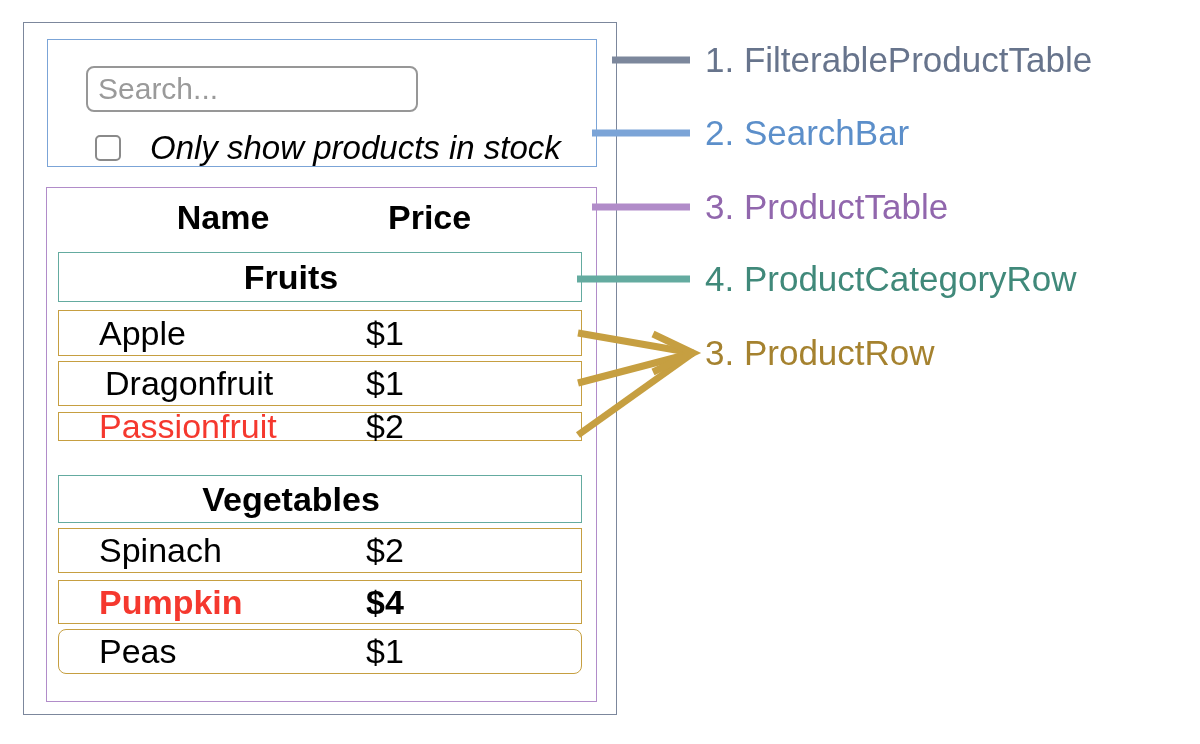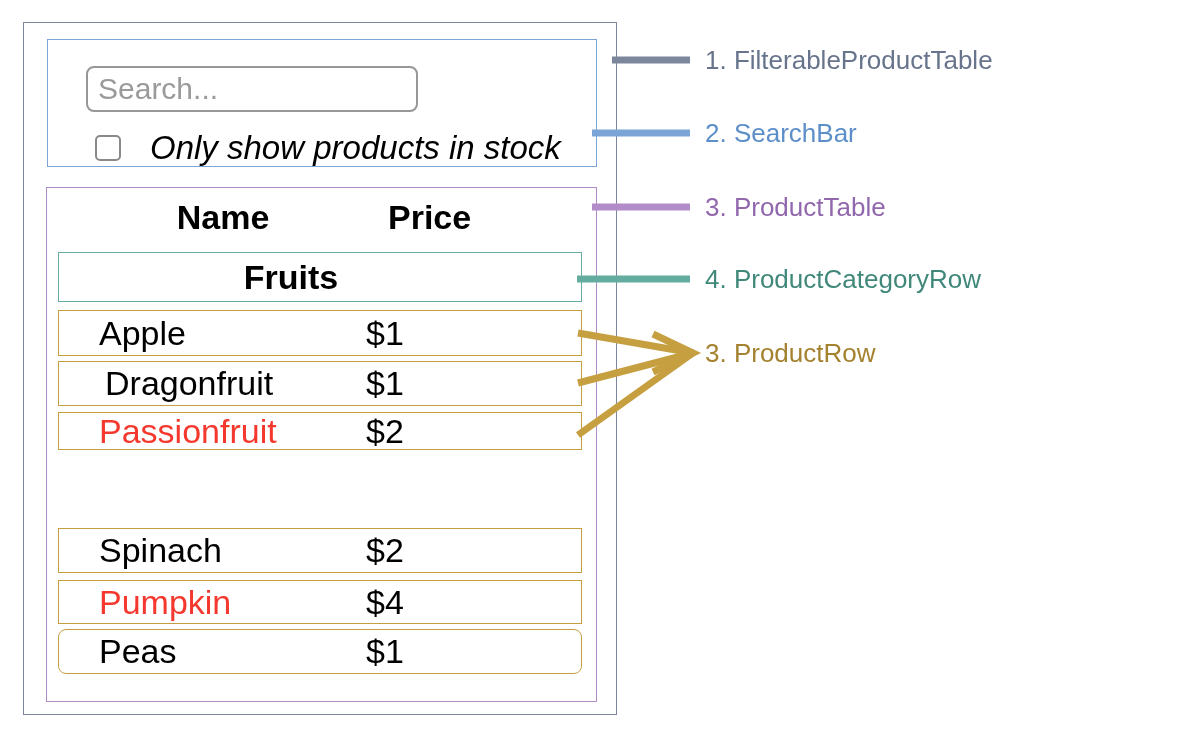--- a/index.html
+++ b/index.html
@@ -30,29 +30,29 @@
   .col-header.name{left:58px;width:330px;text-align:center;}
   .col-header.price{left:388px;}
   .trow{left:58px;width:524px;display:flex;align-items:center;}
   .category-row{justify-content:center;padding-right:58px;font-weight:bold;}
   .trow .cell-text{font-size:34px;color:#000;white-space:nowrap;}
   .product-row .name-cell{margin-left:40px;text-align:right;}
   .product-row .price-cell{position:absolute;left:307px;}
   .row-fruits{top:252px;height:50px;}
   .row-apple{top:310px;height:46px;}
   .row-dragonfruit{top:361px;height:45px;padding-left:6px;}
-  .row-passionfruit{top:412px;height:38px;}
+  .row-passionfruit{top:412px;height:29px;}
   .row-vegetables{top:475px;height:48px;}
   .row-spinach{top:528px;height:45px;}
   .row-pumpkin{top:580px;height:44px;}
   .row-peas{top:629px;height:45px;border-radius:8px;}
   
   .overlay{position:absolute;left:0;top:0;width:1200px;height:744px;pointer-events:none;}
   .legend-label{
-    position:absolute;left:705px;font-size:26px;font-weight:500;
+    position:absolute;left:705px;font-size:35px;font-weight:500;
     white-space:nowrap;line-height:40px;
   }
   .legend-1{top:40px;} .legend-2{top:113px;} .legend-3{top:187px;}
   .legend-4{top:259px;} .legend-5{top:333px;}
 </style>
 </head>
 <body>
 
 <div class="canvas">
 
@@ -79,26 +79,29 @@
   </div>
   <div class="box b5 trow product-row row-dragonfruit" style="border-color: rgb(198, 159, 65);">
     <span class="cell-text name-cell">Dragonfruit</span>
     <span class="cell-text price-cell">$1</span>
   </div>
   <div class="box b5 trow product-row row-passionfruit" style="border-color: rgb(198, 159, 65);">
     <span class="cell-text name-cell" style="color: rgb(245, 56, 46);">Passionfruit</span>
     <span class="cell-text price-cell">$2</span>
   </div>
 
+  <div class="box b5 trow category-row row-vegetables" style="border-color: rgb(100, 171, 160);">
+    <span class="cell-text">Vegetables</span>
+  </div>
 
   <div class="box b5 trow product-row row-spinach" style="border-color: rgb(198, 159, 65);">
     <span class="cell-text name-cell">Spinach</span>
     <span class="cell-text price-cell">$2</span>
   </div>
-  <div class="box b5 trow product-row row-pumpkin" style="border-color: rgb(198, 159, 65);">
+  <div class="box b5 trow product-row row-pumpkin" style="border-color: rgb(198, 159, 65); font-weight: bold;">
     <span class="cell-text name-cell" style="color: rgb(245, 56, 46);">Pumpkin</span>
     <span class="cell-text price-cell">$4</span>
   </div>
   <div class="box b5 trow product-row row-peas" style="border-color: rgb(198, 159, 65);">
     <span class="cell-text name-cell">Peas</span>
     <span class="cell-text price-cell">$1</span>
   </div>
 
   <svg class="overlay" viewBox="0 0 1200 744" fill="none">
     <path d="M612,60 H690" stroke-width="7" stroke="#7c879c"></path>

